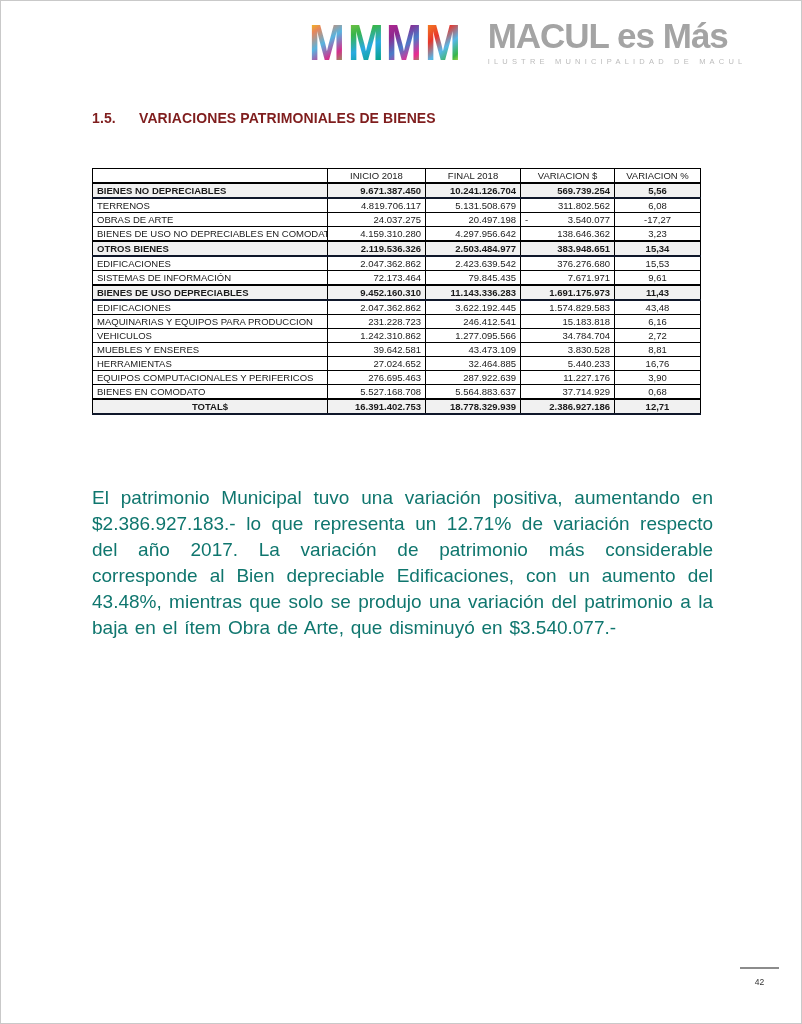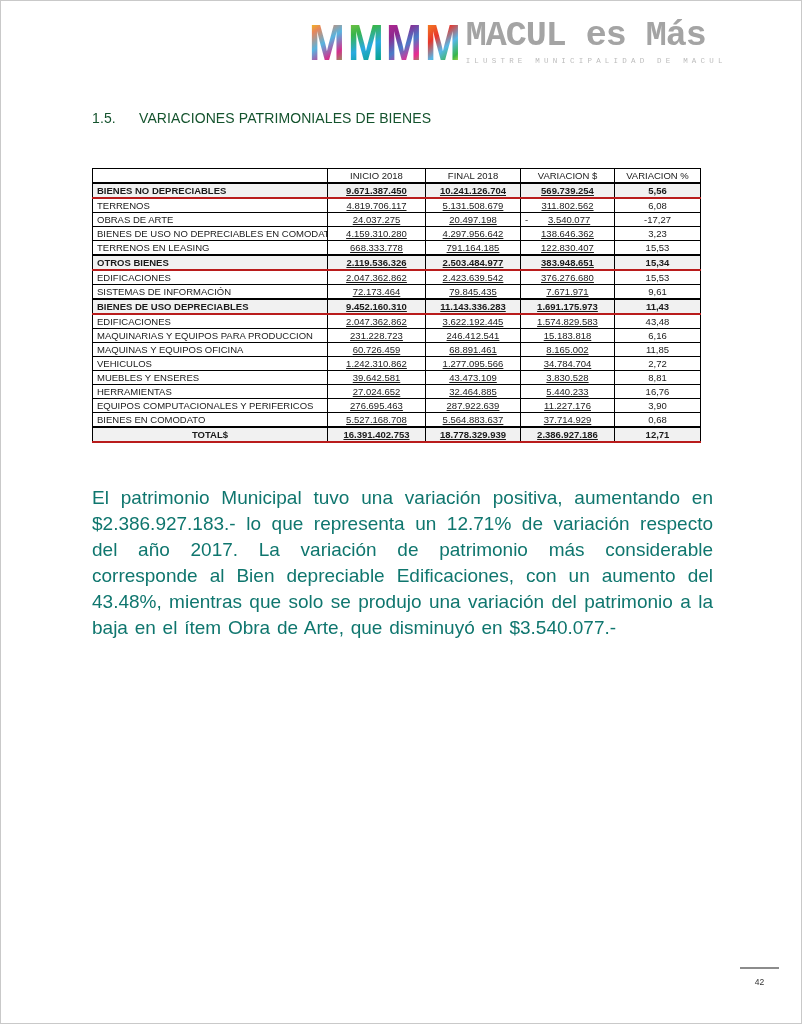--- a/index.html
+++ b/index.html
@@ -24,53 +24,53 @@
     font-size: 50px; font-weight: bold; line-height: 46px;
     letter-spacing: -3px;
     -webkit-background-clip: text; background-clip: text;
     color: transparent;
     transform: scaleX(.86); transform-origin: left;
   }
   .m1 { background-image: linear-gradient(150deg,#f2c50f 5%,#e8865a 22%,#56b4e0 48%,#d42e8c 75%,#7ac143 100%); }
   .m2 { background-image: linear-gradient(160deg,#8dc63f 0%,#39b54a 28%,#29aae1 58%,#0aa396 85%,#00a651 100%); }
   .m3 { background-image: linear-gradient(150deg,#c0278d 0%,#8e2890 30%,#4a7bc8 55%,#ec2a90 80%,#6fbf44 100%); }
   .m4 { background-image: linear-gradient(145deg,#f7941d 0%,#e8362b 35%,#57b8e8 60%,#39b54a 82%,#f2ea3a 100%); }
-  .logo-text { margin-left: 2px; font-family: Liberation Mono, monospace; }
+  .logo-text { margin-left: 24px; }
   .logo-title {
     font-size: 35px; font-weight: bold; letter-spacing: -1px;
     color: #a4a4a4; line-height: 40px; white-space: nowrap;
   }
   .logo-tagline {
     font-size: 7.5px; letter-spacing: 4.2px; color: #bcbcbc;
     margin-top: 1px; white-space: nowrap;
   }
 
   
   .heading {
     position: absolute; top: 109px; left: 91px;
-    font-size: 14px; font-weight: normal; color: #14532d;
+    font-size: 14px; font-weight: bold; color: #7f1d1d;
     letter-spacing: .1px;
   }
   .heading .num { display: inline-block; width: 47px; }
 
   
   .table-wrap { position: absolute; top: 167px; left: 91px; width: 608px; }
   table { border-collapse: collapse; width: 100%; table-layout: fixed; font-size: 9.5px; }
   th, td {
     border: 1px solid #000;
     padding: 1px 4px;
     height: 14px; line-height: 11px;
     overflow: hidden; white-space: nowrap;
   }
   thead th { font-weight: normal; text-align: center; background: #fff; }
   td.label { text-align: left; }
-  td.num { text-align: center; text-decoration: underline; }
+  td.num { text-align: right; }
   td.pct { text-align: center; }
   tr.bold td { font-weight: bold; background: #f1f1f1; }
-  tr.bold td { border-top: 2px solid #000; border-bottom: 2px solid #b91c1c; }
+  tr.bold td { border-top: 2px solid #000; border-bottom: 2px solid #0f172a; }
   thead tr th { border-bottom: 2px solid #000; text-align: center; }
   td .sign { float: left; }
   tr.total td.label { text-align: center; }
 
   
   .body-paragraph {
     position: absolute; top: 484px; left: 91px; width: 621px;
     font-size: 19px; line-height: 26px;
     text-align: justify; color: #0f766e;
     word-spacing: 1.5px;
@@ -143,27 +143,20 @@
             <td class="num"><span class="sign">-</span>3.540.077</td>
             <td class="pct">-17,27</td>
           </tr>
           <tr>
             <td class="label">BIENES DE USO  NO DEPRECIABLES EN COMODATOS</td>
             <td class="num">4.159.310.280</td>
             <td class="num">4.297.956.642</td>
             <td class="num">138.646.362</td>
             <td class="pct">3,23</td>
           </tr>
-          <tr>
-            <td class="label">TERRENOS EN LEASING</td>
-            <td class="num">668.333.778</td>
-            <td class="num">791.164.185</td>
-            <td class="num">122.830.407</td>
-            <td class="pct">15,53</td>
-          </tr>
           <tr class="bold">
             <td class="label">OTROS BIENES</td>
             <td class="num">2.119.536.326</td>
             <td class="num">2.503.484.977</td>
             <td class="num">383.948.651</td>
             <td class="pct">15,34</td>
           </tr>
           <tr>
             <td class="label">EDIFICACIONES</td>
             <td class="num">2.047.362.862</td>
@@ -193,27 +186,20 @@
             <td class="pct">43,48</td>
           </tr>
           <tr>
             <td class="label">MAQUINARIAS Y EQUIPOS PARA PRODUCCION</td>
             <td class="num">231.228.723</td>
             <td class="num">246.412.541</td>
             <td class="num">15.183.818</td>
             <td class="pct">6,16</td>
           </tr>
           <tr>
-            <td class="label">MAQUINAS Y EQUIPOS OFICINA</td>
-            <td class="num">60.726.459</td>
-            <td class="num">68.891.461</td>
-            <td class="num">8.165.002</td>
-            <td class="pct">11,85</td>
-          </tr>
-          <tr>
             <td class="label">VEHICULOS</td>
             <td class="num">1.242.310.862</td>
             <td class="num">1.277.095.566</td>
             <td class="num">34.784.704</td>
             <td class="pct">2,72</td>
           </tr>
           <tr>
             <td class="label">MUEBLES Y ENSERES</td>
             <td class="num">39.642.581</td>
             <td class="num">43.473.109</td>

